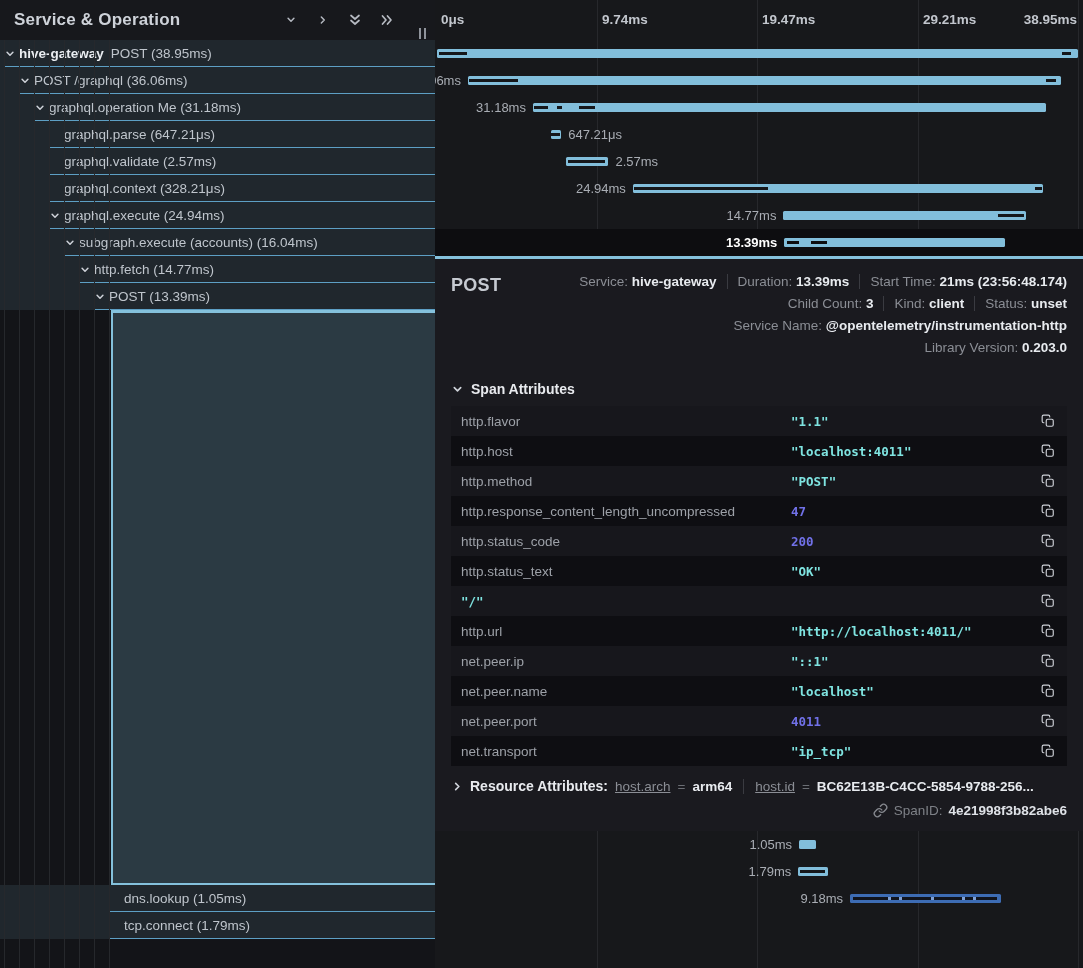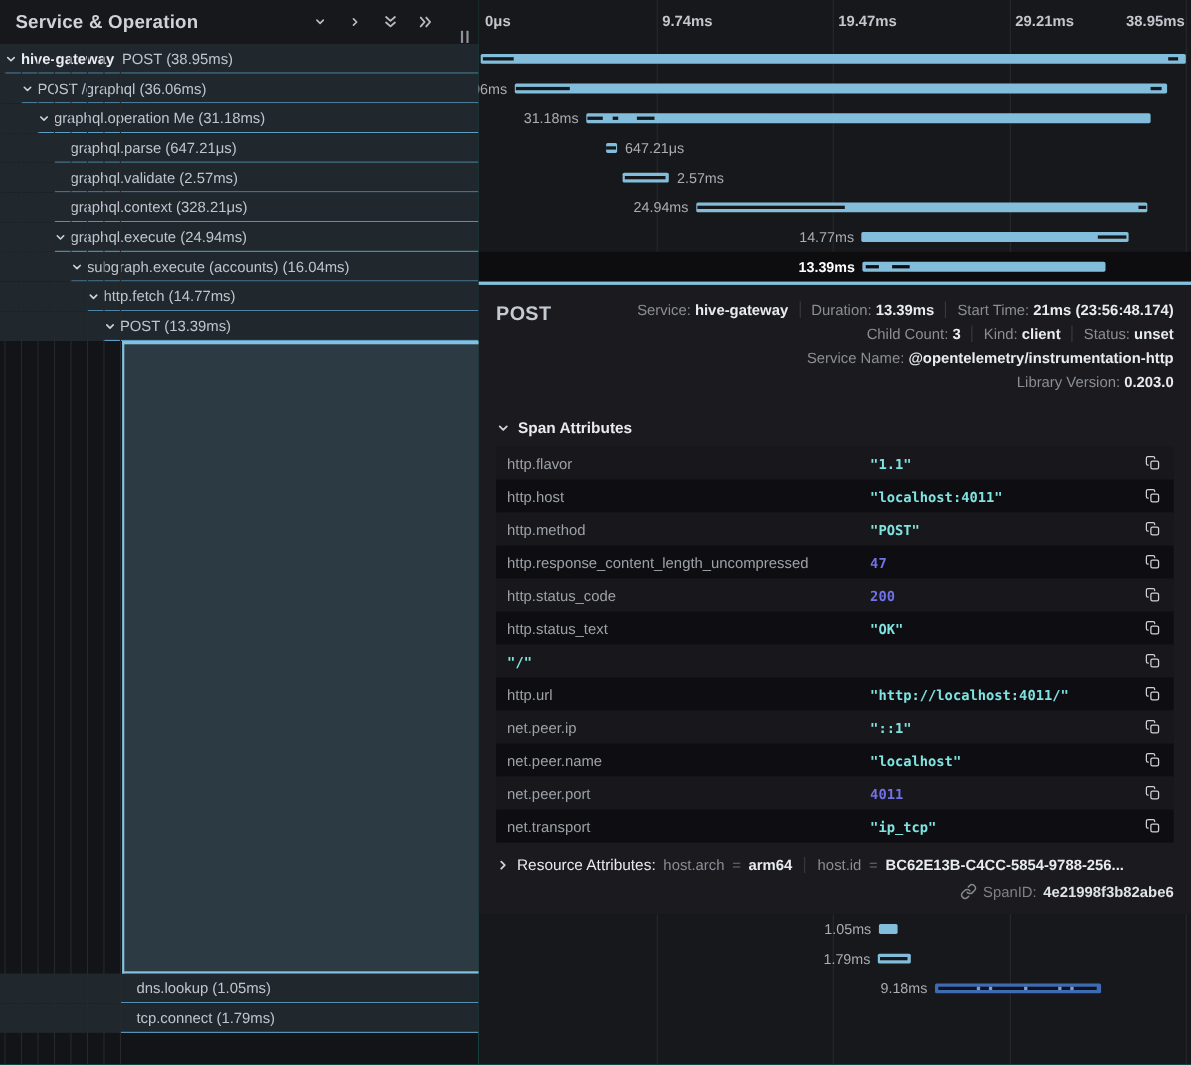--- a/index.html
+++ b/index.html
@@ -64,22 +64,22 @@
   .attr-row.odd { background:#17171c; }
   .attr-row.even { background:#0e0e12; }
   .attr-key { width:330px; flex:none; font-size:13.5px; color:#9da1a8; overflow:hidden; text-overflow:ellipsis; white-space:nowrap; }
   .attr-value { flex:1; font-family:"DejaVu Sans Mono", monospace; font-size:12.5px; font-weight:700; white-space:nowrap; overflow:hidden; }
   .attr-value.string { color:#7fe4e1; }
   .attr-value.number { color:#7171e8; }
   .copy-btn { flex:none; width:18px; height:18px; display:flex; align-items:center; justify-content:center; cursor:pointer; background:none; border:none; padding:0; }
   .copy-btn svg { stroke:#ced1d7; }
 
   #resource-line { display:flex; align-items:center; gap:7px; margin-top:12px; font-size:13.5px; white-space:nowrap; overflow:hidden; cursor:pointer; }
-  #resource-line .sec-title { font-size:14px; font-weight:400; color:#e8eaee; }
-  .res-key { color:#8b8e95; }
+  #resource-line .sec-title { font-size:14px; font-weight:700; color:#e8eaee; }
+  .res-key { color:#8b8e95;text-decoration:underline; }
   .res-eq { color:#6b6e74; }
   .res-val { color:#e8ebef; font-weight:700; }
   .res-div { width:1px; height:15px; background:#3a3b41; margin:0 4px; flex:none; }
 
   #spanid-line { display:flex; align-items:center; justify-content:flex-end; gap:6px; margin-top:9px; font-size:13.5px; }
   #spanid-line .link-icon { width:15px; height:15px; display:flex; cursor:pointer; }
   #spanid-line .link-icon svg { stroke:#85888e; }
   #spanid-label { color:#7e8187; }
   #spanid-value { color:#dfe2e7; font-weight:700; }
 </style>

